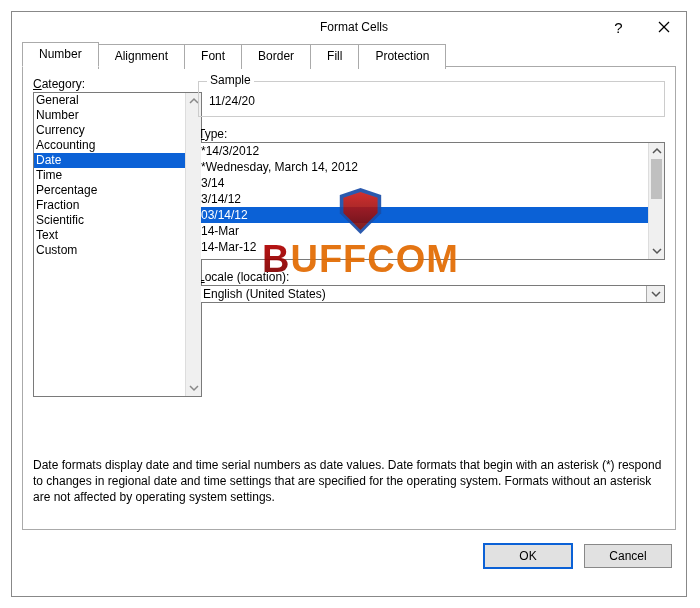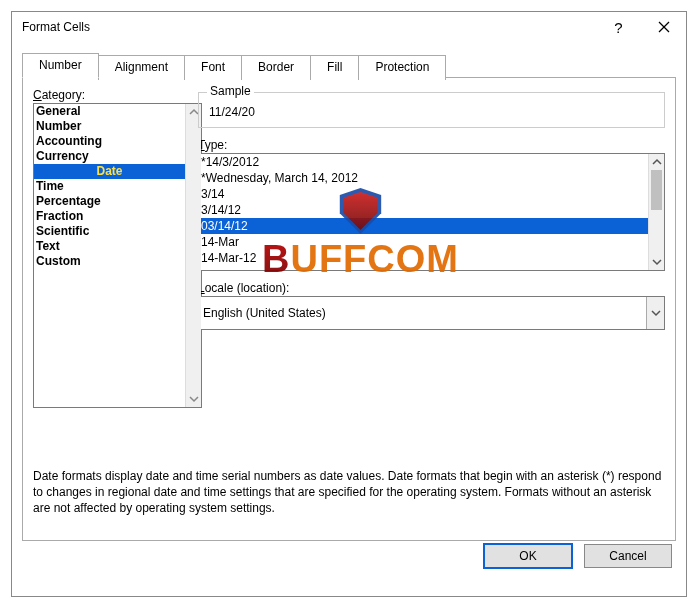--- a/index.html
+++ b/index.html
@@ -1,51 +1,51 @@
 <!DOCTYPE html>
 <html><head>
 <meta charset="utf-8">
 <style>
   * { box-sizing: border-box; margin: 0; padding: 0; }
   body { font-family: "Segoe UI", Tahoma, sans-serif; font-size: 12px; background: #fff; color: #000; }
   .wrap { border: 1px solid #fff; padding: 10px; width: 700px; height: 608px; position: relative; background:#fff; }
   .dialog { border: 1px solid #888; width: 676px; height: 586px; background: #fff; position: relative; }
-  .titlebar { height: 30px; display: flex; align-items: center; padding-left: 10px; position: relative; }
+  .titlebar { height: 30px; display: flex; align-items: center; padding-left: 10px; position: relative; justify-content: center; }
   .titlebar .title { font-size: 12px; }
   .titlebar .controls { position: absolute; right: 0; top: 0; height: 30px; display: flex; }
   .titlebar .ctl { width: 45px; height: 30px; display: flex; align-items: center; justify-content: center; font-size: 14px; cursor: pointer; }
   .titlebar .ctl.help { font-size: 15px; }
   .titlebar .ctl.close svg { stroke: #000; }
-  .tabarea { position: relative; margin: 11px 10px 0 10px; }
+  .tabarea { position: relative; margin: 0 10px 0 10px; }
   .tabs { display: flex; position: relative; z-index: 2; }
   .tab { padding: 4px 16px 5px 16px; border: 1px solid #aaa; border-bottom: none; background: #fff; margin-right: -1px; position: relative; cursor: pointer; font-size:12px; }
   .tab.inactive { top: 2px; }
   .tab.active { top: 0; z-index: 3; border-bottom: 1px solid #fff; }
   .tabpage { border: 1px solid #aaa; margin-top: -1px; padding: 10px 10px 10px 10px; height: 464px; position: relative; }
   .body-row { display: flex; }
   .catcol { width: 155px; }
   .labelu { text-decoration: underline; text-decoration-skip-ink: none; }
-  .catlist { border: 1px solid #7a7a7a; width: 169px; height: 305px; margin-top: 1px; background: #fff; overflow: hidden; display: flex; font-weight: bold; }
+  .catlist { border: 1px solid #7a7a7a; width: 169px; height: 305px; margin-top: 1px; background: #fff; overflow: hidden; display: flex; }
   .catlist .items { flex: 1; }
   .catlist .item { padding: 0 2px; font-size: 12px; line-height: 15px; cursor: pointer; }
-  .catlist .item.selected { background: #0b61d6; color: #fde047; text-align: center; }
+  .catlist .item.selected { background: #0b61d6; color: #ffffff; }
   .catlist .sb { width: 16px; background: #f0f0f0; border-left: 1px solid #ddd; position: relative; }
   .catlist .sb .arrow { height: 16px; display:flex; align-items:center; justify-content:center; }
   .rightcol { flex: 1; margin-left: 10px; }
   .fieldset { border: 1px solid #ccc; padding: 6px 8px 8px 8px; margin-top: 4px; position: relative; }
   .fieldset .legend { position: absolute; top: -9px; left: 8px; background: #fff; padding: 0 3px; font-size: 12px; }
   .sampleval { padding-top: 6px; padding-left: 2px; font-size:12px; }
   .typebox { border: 1px solid #7a7a7a; margin-top: 1px; height: 118px; display: flex; background: #fff; }
   .typebox .items { flex: 1; overflow: hidden; }
   .typebox .item { padding: 0 2px; font-size: 12px; line-height: 16px; cursor: pointer; }
   .typebox .item.selected { background: #0b61d6; color: #fff; }
   .typebox .sb { width: 16px; background: #f0f0f0; border-left:1px solid #ddd; position: relative; }
   .typebox .sb .arrow { height: 16px; display:flex; align-items:center; justify-content:center; }
   .typebox .sb .thumb { position:absolute; top:16px; left:2px; right:2px; height:40px; background:#c0c0c0; }
-  .localebox { border: 1px solid #7a7a7a; margin-top:1px; height: 34px; display:flex; align-items:center; background:#fff; cursor:pointer; }
+  .localebox { border: 1px solid #7a7a7a; margin-top:1px; height: 18px; display:flex; align-items:center; background:#fff; cursor:pointer; }
   .localebox .val { flex:1; padding: 0 4px; font-size:12px; }
   .localebox .ddbtn { width: 18px; height:100%; border-left:1px solid #aaa; background:#efefef; display:flex; align-items:center; justify-content:center; }
   .section-label { margin-top: 10px; font-size:12px; }
   .desc { position:absolute; left:10px; right:10px; bottom:24px; font-size:12px; line-height:16px; }
   .footer { position:absolute; bottom: 28px; right: 14px; display:flex; gap:12px; }
   .footer .btn { width: 88px; height: 24px; font-size:12px; cursor:pointer; border:1px solid #888; background:#e1e1e1; }
   .footer .btn.ok { border:1px solid #0b61d6; background:#e1e1e1; outline:1px solid #0b61d6; }
   .watermark { position:absolute; top:176px; left:250px; pointer-events:none; opacity:0.92; display:flex; align-items:center; gap:4px; font-weight:800; font-size:38px; letter-spacing:1px; font-family: Arial, sans-serif; flex-direction: column; }
   .watermark .b { background: linear-gradient(180deg,#b00,#700); -webkit-background-clip:text; color:transparent; }
   .watermark .orange { color:#e26a00; }
@@ -83,22 +83,22 @@
         <div class="tab inactive"><span>Protection</span></div>
       </div>
       <div class="tabpage">
         <div class="body-row">
           <div class="catcol">
             <div><span class="labelu">C</span><span>ategory:</span></div>
             <div class="catlist">
               <div class="items">
                 <div class="item">General</div>
                 <div class="item">Number</div>
+                <div class="item">Currency</div>
                 <div class="item">Accounting</div>
-                <div class="item">Currency</div>
                 <div class="item selected">Date</div>
                 <div class="item">Time</div>
                 <div class="item">Percentage</div>
                 <div class="item">Fraction</div>
                 <div class="item">Scientific</div>
                 <div class="item">Text</div>
                 <div class="item">Custom</div>
               </div>
               <div class="sb">
                 <div class="arrow">

